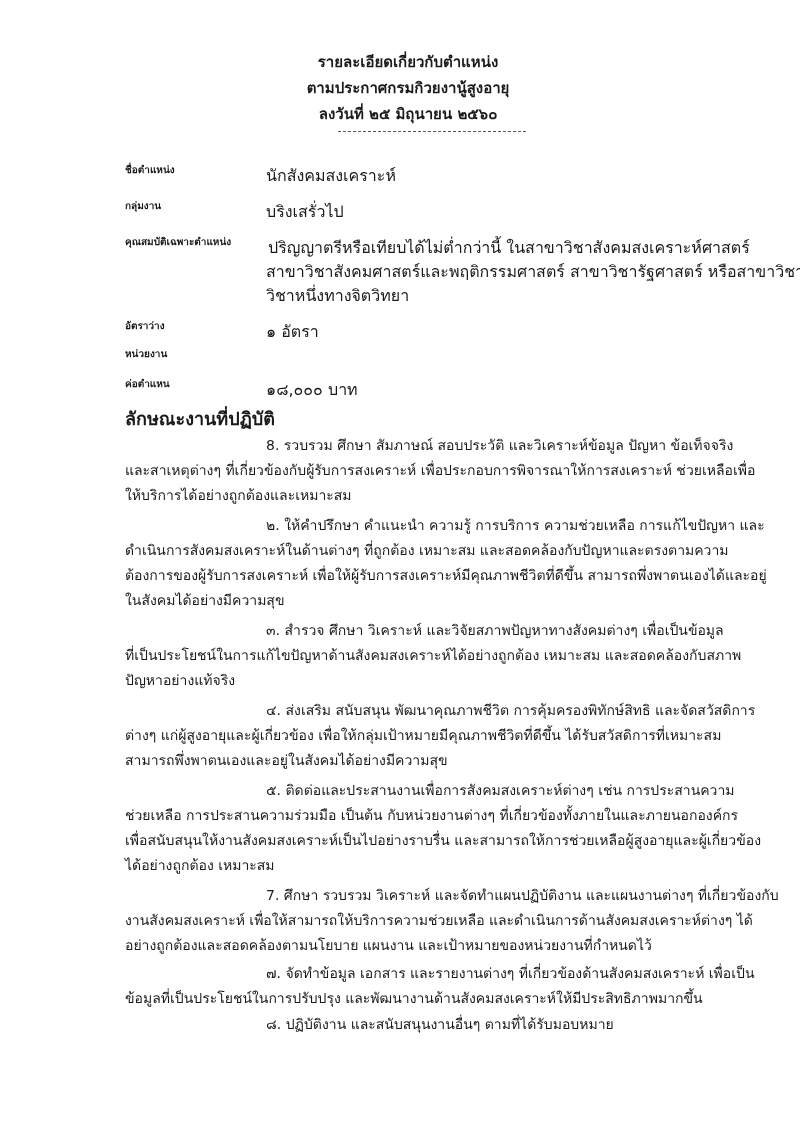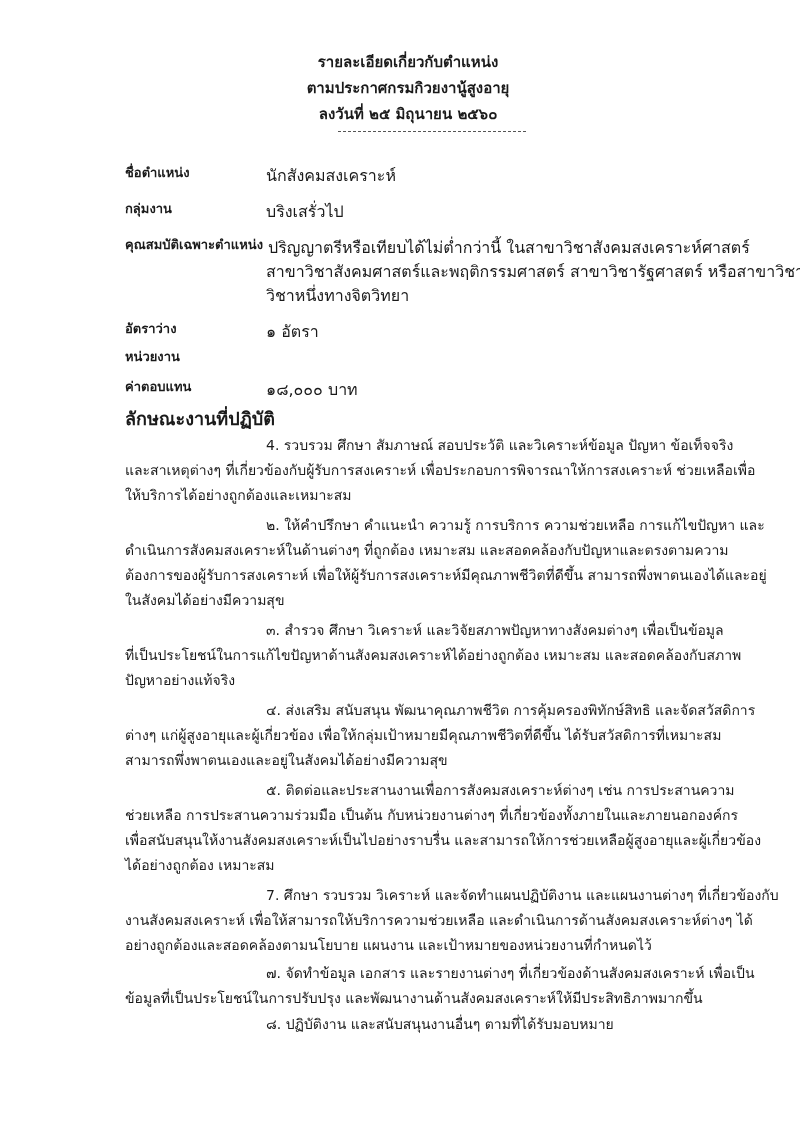--- a/index.html
+++ b/index.html
@@ -1,21 +1,21 @@
 <!DOCTYPE html>
 <html><head>
 <meta charset="utf-8">
 <style>
   html, body { margin: 0; padding: 0; background: #ffffff; }
   body { width: 800px; height: 1132px; position: relative; overflow: hidden;
          font-family: "DejaVu Sans", "Liberation Sans", sans-serif; color: #1a1a1a; }
   .page { position: absolute; left: 8px; top: 0; width: 800px; height: 1109px; }
   .header { position: absolute; left: 0; width: 800px; text-align: center; font-weight: bold; font-size: 15px; }
   .divider { position: absolute; left: 330px; top: 131px; width: 188px; border-top: 1px dashed #555; }
-  .field-label { position: absolute; left: 117px; font-weight: bold; font-size: 13px; white-space: nowrap; }
+  .field-label { position: absolute; left: 117px; font-weight: bold; font-size: 10px; white-space: nowrap; }
   .field-value { position: absolute; left: 258px; font-size: 16px; white-space: nowrap; }
   .line { position: absolute; font-size: 14px; white-space: nowrap; }
   .section-title { position: absolute; left: 117px; top: 404px; font-weight: bold; font-size: 18px; }
 </style>
 </head>
 <body>
 
 <div class="page">
 
   <div class="header" style="top:50px">รายละเอียดเกี่ยวกับตำแหน่ง</div>
@@ -32,26 +32,26 @@
   <div class="field-label" style="top:234px">คุณสมบัติเฉพาะตำแหน่ง</div>
   <div class="field-value" style="top:235px; left:260px">ปริญญาตรีหรือเทียบได้ไม่ต่ำกว่านี้ ในสาขาวิชาสังคมสงเคราะห์ศาสตร์</div>
   <div class="field-value" style="top:259px">สาขาวิชาสังคมศาสตร์และพฤติกรรมศาสตร์ สาขาวิชารัฐศาสตร์ หรือสาขาวิชาใด</div>
   <div class="field-value" style="top:283px">วิชาหนึ่งทางจิตวิทยา</div>
 
   <div class="field-label" style="top:318px">อัตราว่าง</div>
   <div class="field-value" style="top:319px">๑ อัตรา</div>
 
   <div class="field-label" style="top:346px">หน่วยงาน</div>
 
-  <div class="field-label" style="top:376px">ค่าตอบแทน</div>
+  <div class="field-label" style="top:376px">ค่อตำแหน</div>
   <div class="field-value" style="top:377px">๑๘,๐๐๐ บาท</div>
 
   <div class="section-title">ลักษณะงานที่ปฏิบัติ</div>
 
-  <div class="line" style="left:258px; top:434px">4. รวบรวม ศึกษา สัมภาษณ์ สอบประวัติ และวิเคราะห์ข้อมูล ปัญหา ข้อเท็จจริง</div>
+  <div class="line" style="left:258px; top:434px">8. รวบรวม ศึกษา สัมภาษณ์ สอบประวัติ และวิเคราะห์ข้อมูล ปัญหา ข้อเท็จจริง</div>
   <div class="line" style="left:117px; top:459px">และสาเหตุต่างๆ ที่เกี่ยวข้องกับผู้รับการสงเคราะห์ เพื่อประกอบการพิจารณาให้การสงเคราะห์ ช่วยเหลือเพื่อ</div>
   <div class="line" style="left:117px; top:484px">ให้บริการได้อย่างถูกต้องและเหมาะสม</div>
 
   <div class="line" style="left:258px; top:514px">๒. ให้คำปรึกษา คำแนะนำ ความรู้ การบริการ ความช่วยเหลือ การแก้ไขปัญหา และ</div>
   <div class="line" style="left:117px; top:539px">ดำเนินการสังคมสงเคราะห์ในด้านต่างๆ ที่ถูกต้อง เหมาะสม และสอดคล้องกับปัญหาและตรงตามความ</div>
   <div class="line" style="left:117px; top:564px">ต้องการของผู้รับการสงเคราะห์ เพื่อให้ผู้รับการสงเคราะห์มีคุณภาพชีวิตที่ดีขึ้น สามารถพึ่งพาตนเองได้และอยู่</div>
   <div class="line" style="left:117px; top:589px">ในสังคมได้อย่างมีความสุข</div>
 
   <div class="line" style="left:258px; top:619px">๓. สำรวจ ศึกษา วิเคราะห์ และวิจัยสภาพปัญหาทางสังคมต่างๆ เพื่อเป็นข้อมูล</div>
   <div class="line" style="left:117px; top:644px">ที่เป็นประโยชน์ในการแก้ไขปัญหาด้านสังคมสงเคราะห์ได้อย่างถูกต้อง   เหมาะสม และสอดคล้องกับสภาพ</div>

